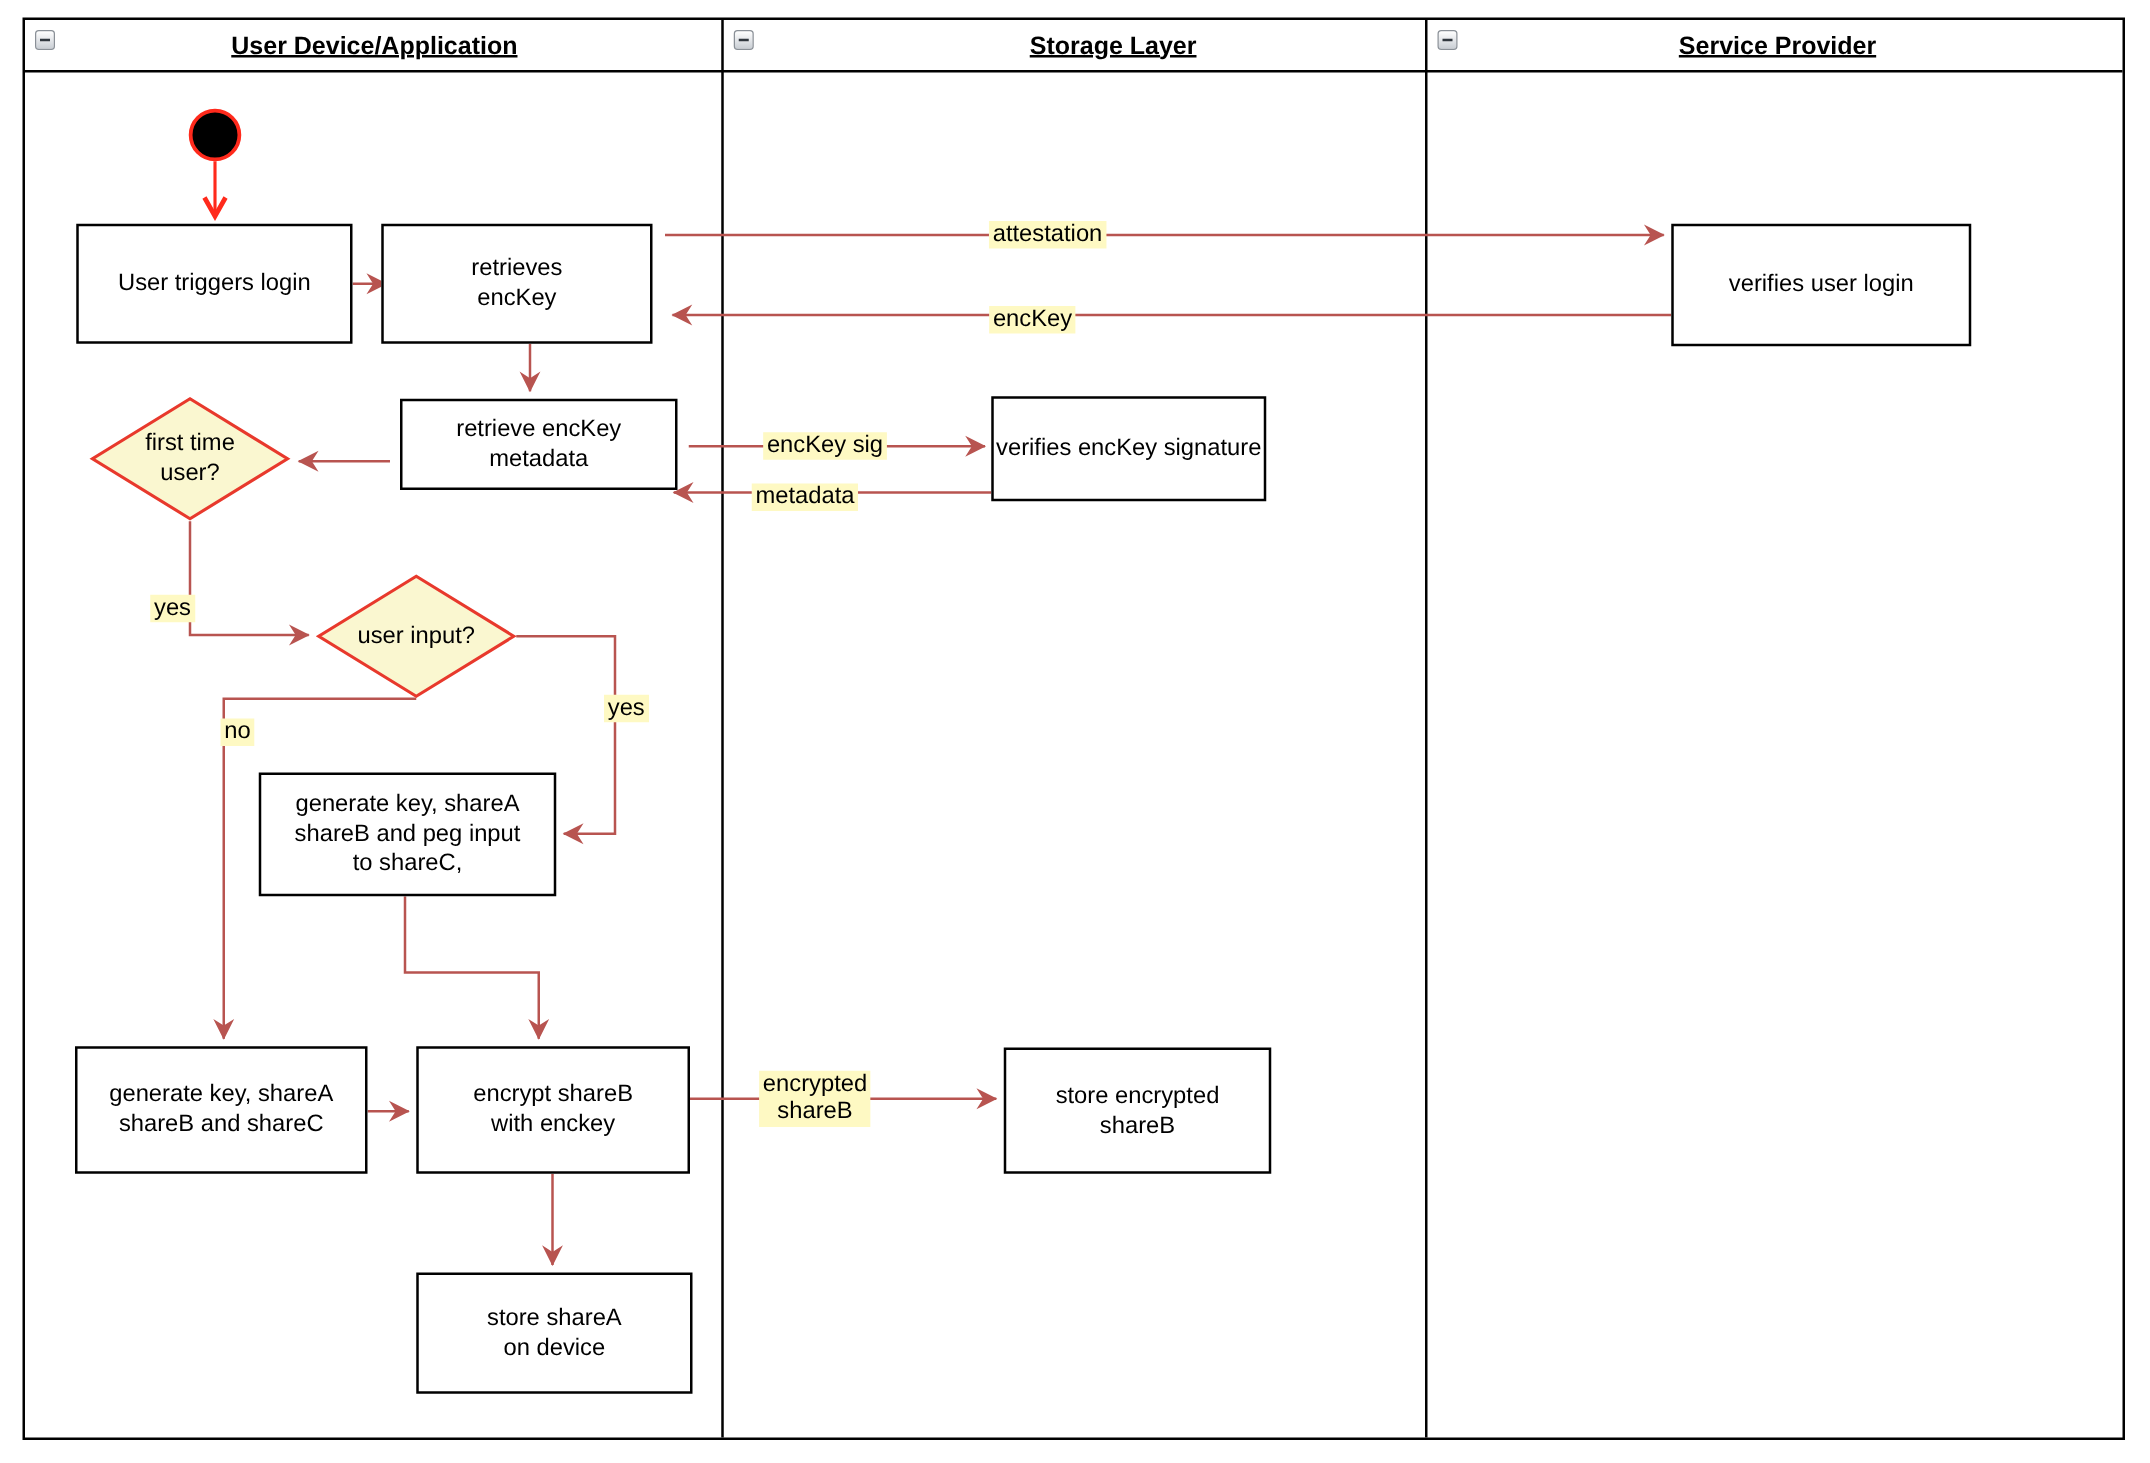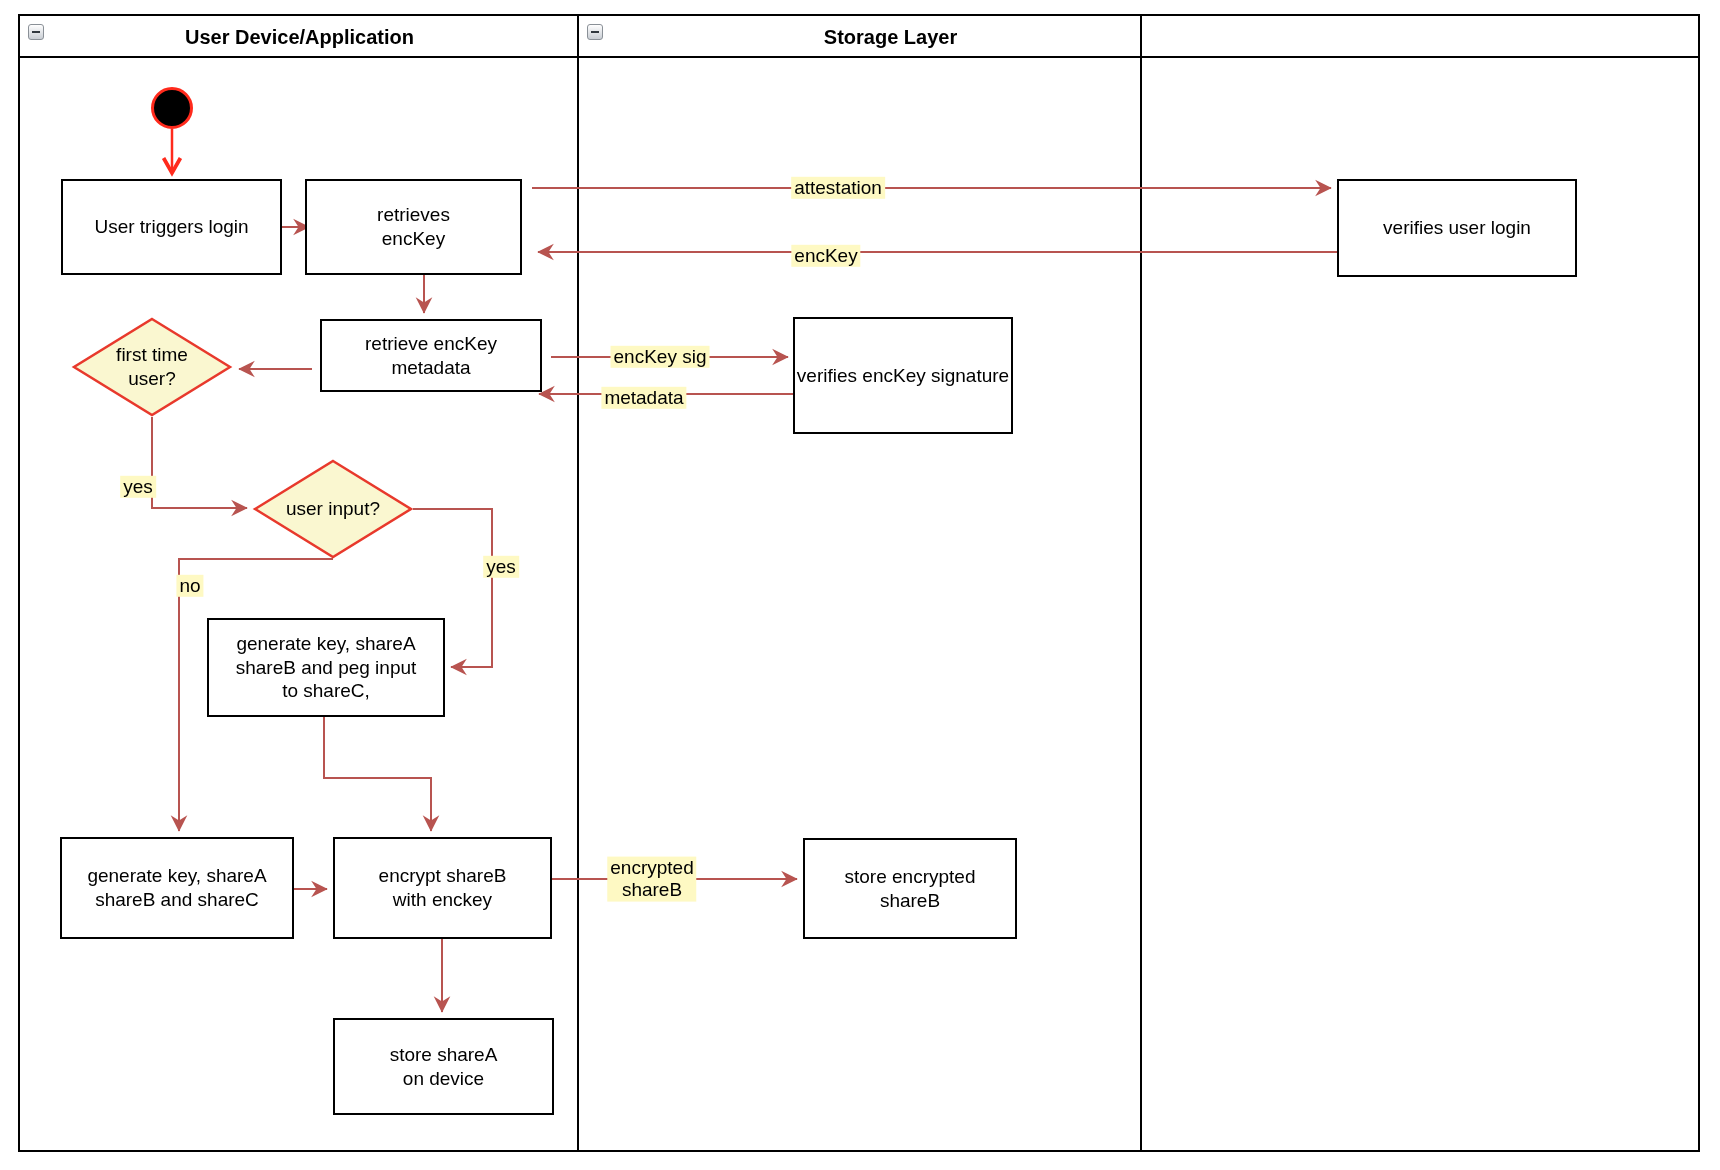--- a/index.html
+++ b/index.html
@@ -15,21 +15,21 @@
     width:1720px;height:1170px;position:relative;overflow:hidden;
     font-family:"Liberation Sans",sans-serif;color:#000;
   }
   .pool{
     position:absolute;left:18px;top:14px;width:1682px;height:1138px;
     border:2px solid var(--c-border);box-sizing:border-box;background:#fff;
   }
   .lane-col{position:absolute;top:0;height:100%;border-right:2px solid var(--c-border);box-sizing:border-box;}
   .lane-col.last{border-right:none;}
   .header-band{position:absolute;left:0;top:0;width:100%;height:42px;border-bottom:2px solid var(--c-border);box-sizing:border-box;}
-  .lane-header{position:absolute;top:0;height:42px;display:flex;align-items:center;justify-content:center;}
+  .lane-header{position:absolute;top:0;height:42px;display:flex;align-items:center;justify-content:center;text-decoration:underline;}
   .lane-title{font-size:20px;font-weight:700;white-space:nowrap;}
   .collapse-icon{
     position:absolute;left:8px;top:8px;width:16px;height:16px;border:1px solid #8a9097;border-radius:3px;
     background:linear-gradient(#ffffff,#c9ced4);box-sizing:border-box;display:flex;align-items:center;justify-content:center;
   }
   .collapse-icon .bar{width:8px;height:2px;background:#30373e;}
   .node{
     position:absolute;background:var(--c-fill);border:2px solid var(--c-border);box-sizing:border-box;
     display:flex;align-items:center;justify-content:center;text-align:center;
     font-size:19px;line-height:1.26;white-space:pre-line;
@@ -73,20 +73,26 @@
         <span class="bar"></span>
       </span>
     <span class="lane-title">User Device/Application</span>
   </div>
   <div class="lane-header" style="left:559px;width:623px">
     <span class="collapse-icon">
         <span class="bar"></span>
       </span>
     <span class="lane-title">Storage Layer</span>
   </div>
+  <div class="lane-header" style="left:1122px;width:560px">
+    <span class="collapse-icon">
+        <span class="bar"></span>
+      </span>
+    <span class="lane-title">Service Provider</span>
+  </div>
 
   <svg class="connectors" width="1682" height="1138">
     <defs>
       <marker id="arrC" viewBox="0 0 12 12" refX="10.5" refY="6" markerWidth="10" markerHeight="10" orient="auto">
         <path d="M1,1 L11,6 L1,11 L4.2,6 Z"></path>
       </marker>
       <marker id="arrO" viewBox="0 0 12 12" refX="10" refY="6" markerWidth="9" markerHeight="9" orient="auto">
         <path d="M2,1.5 L10,6 L2,10.5"></path>
       </marker>
     </defs>
@@ -112,21 +118,21 @@
   <div class="node" style="left:41px;top:163px;width:221px;height:96px">User triggers login</div>
 
   <div class="node" style="left:285px;top:163px;width:217px;height:96px">retrieves
 encKey</div>
 
   <div class="node" style="left:1317px;top:163px;width:240px;height:98px">verifies user login</div>
 
   <div class="node" style="left:300px;top:303px;width:222px;height:73px">retrieve encKey
 metadata</div>
 
-  <div class="node nowrap" style="left:773px;top:301px;width:220px;height:117px">verifies encKey signature</div>
+  <div class="node nowrap" style="left:773px;top:301px;width:220px;height:84px">verifies encKey signature</div>
 
   <div class="node" style="left:187px;top:602px;width:238px;height:99px">generate key, shareA
 shareB and peg input
 to shareC,</div>
 
   <div class="node" style="left:40px;top:821px;width:234px;height:102px">generate key, shareA
 shareB and shareC</div>
 
   <div class="node" style="left:313px;top:821px;width:219px;height:102px">encrypt shareB
 with enckey</div>

